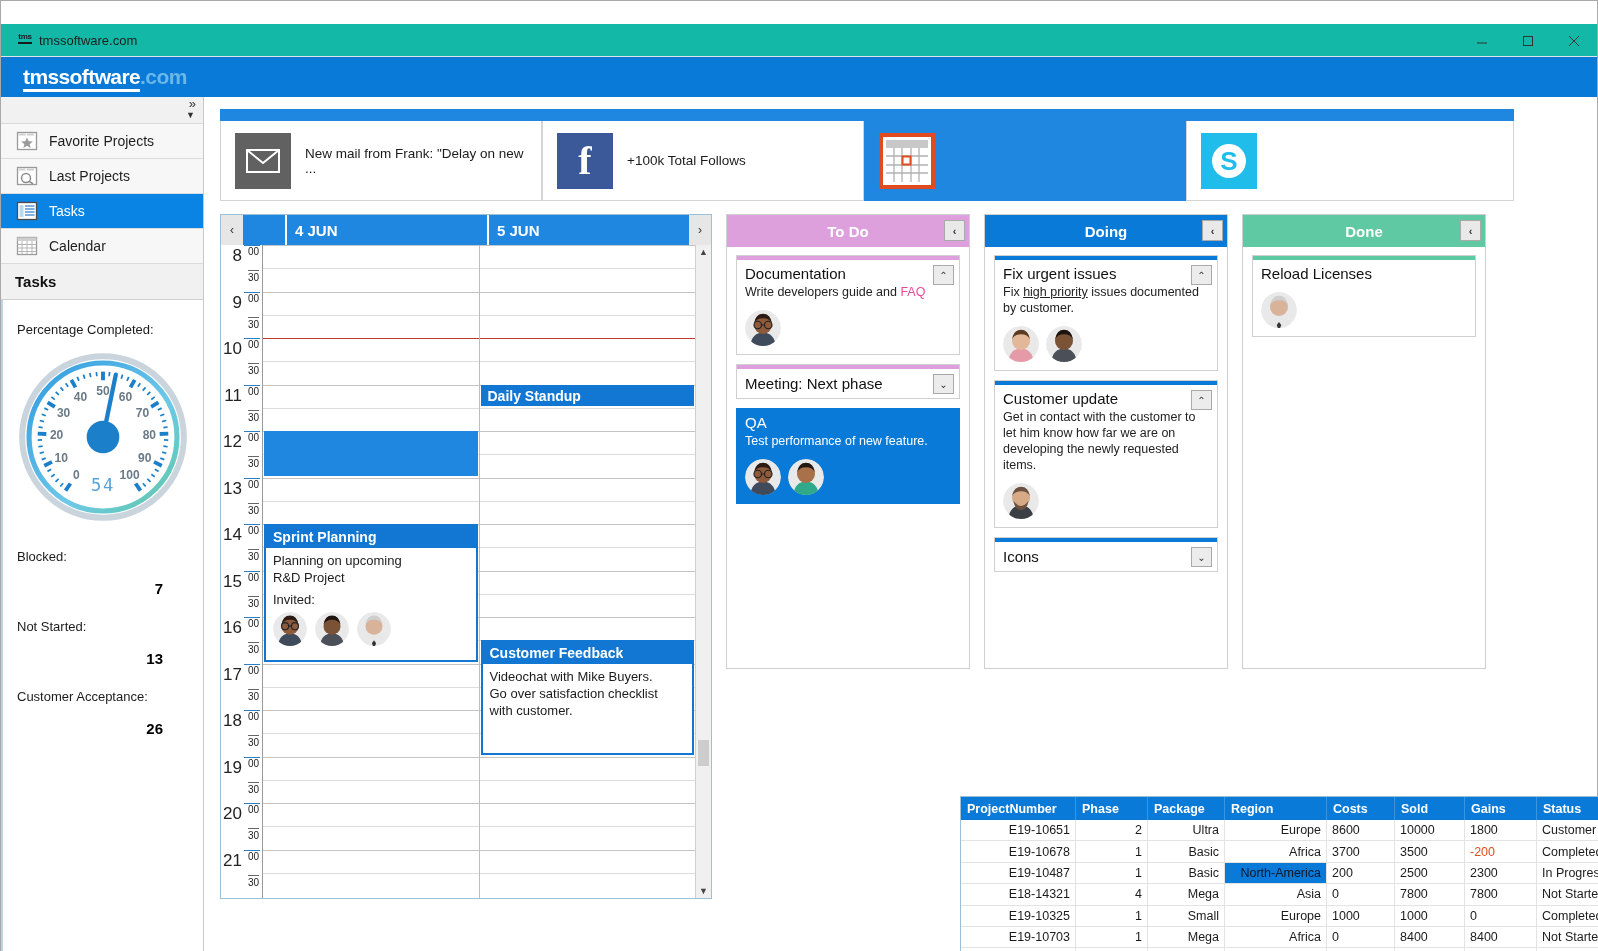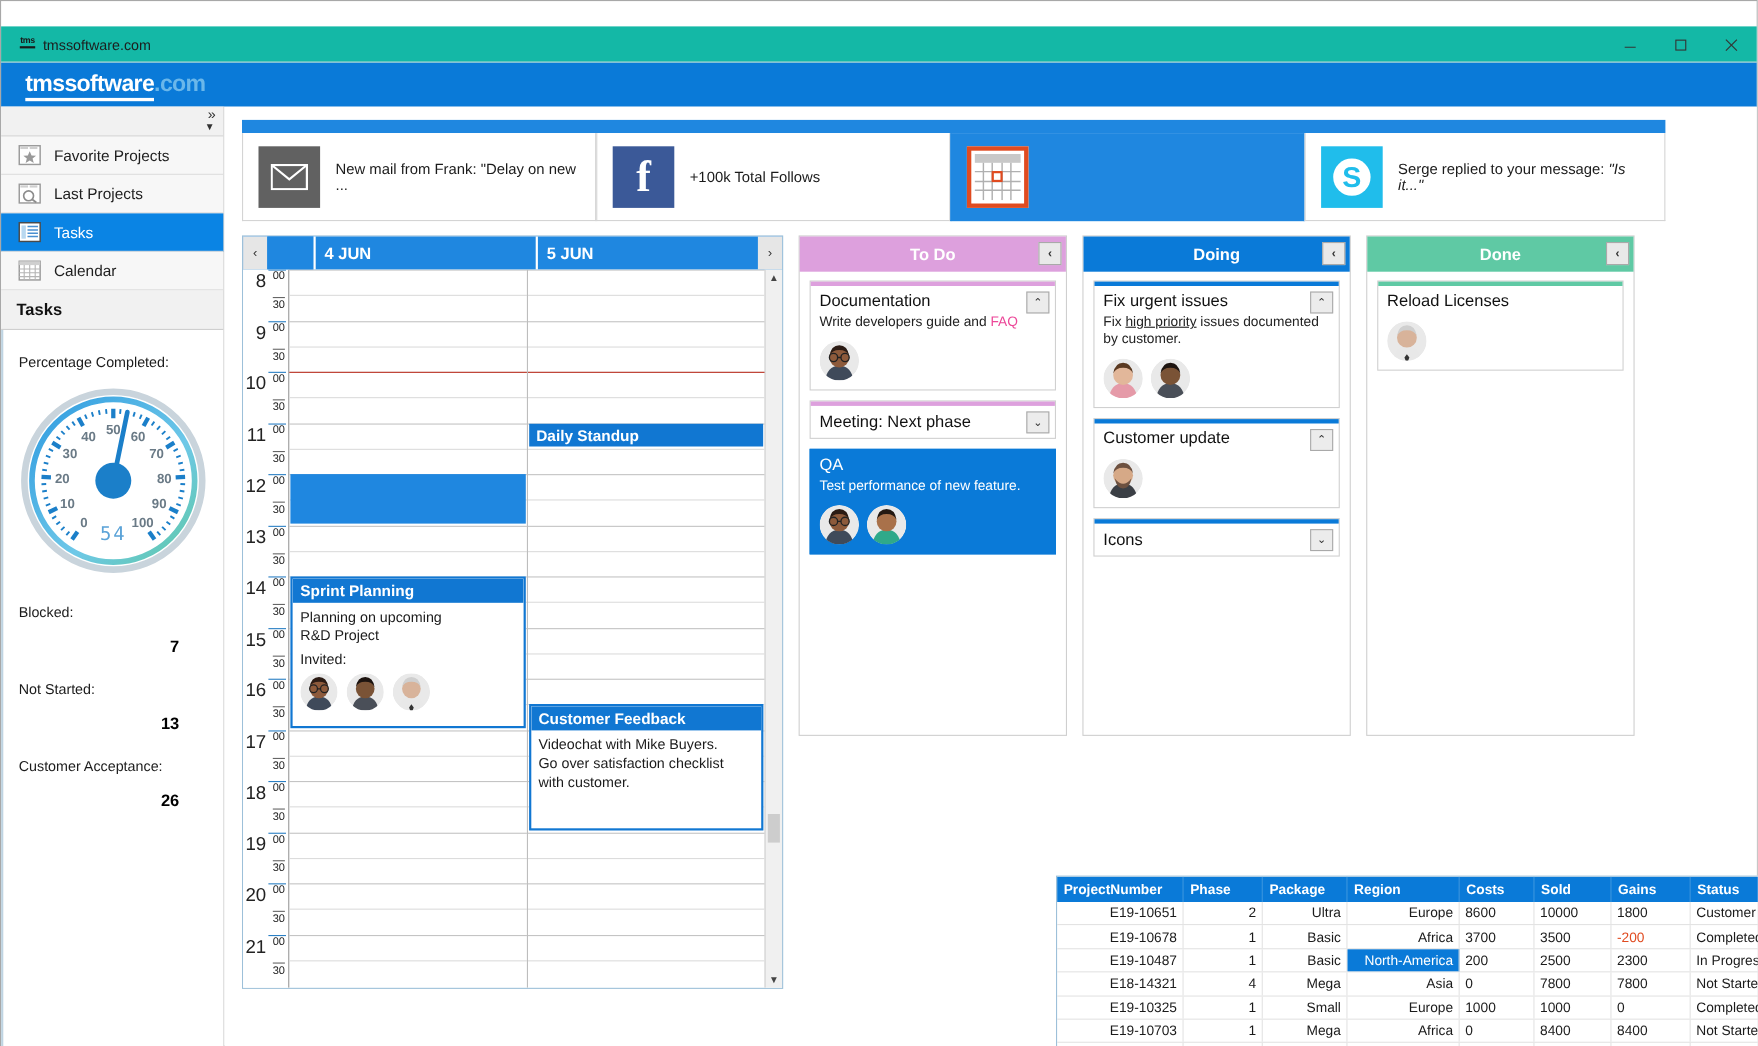--- a/index.html
+++ b/index.html
@@ -186,21 +186,21 @@
   }
   .grid-main { flex: 1; display: flex; flex-direction: column; overflow: hidden; }
   .grid-head { display: flex; background: #0a7ad8; height: 23px; }
   .gh {
     color: #fff; font-weight: bold; font-size: 12.5px; display: flex; align-items: center;
     padding-left: 6px; border-right: 1px solid #3b95de;
   }
   .grow { display: flex; height: 21.4px; border-bottom: 1px solid #e3e3e3; }
   .gc { font-size: 12.5px; color: #1b1b1b; display: flex; align-items: center; border-right: 1px solid #e3e3e3; padding: 0 5px; }
   .gc.r { justify-content: flex-end; }
-  .gc.sel { background: #0a7ad8; color: #ffffff; }
+  .gc.sel { background: #0a7ad8; color: #0f172a; }
   .gc.neg { color: #e04b20; }
 </style>
 </head>
 <body>
 
 <div class="app">
 
   <div class="titlebar">
     <div class="tb-favicon">
         <span>tms</span>
@@ -430,21 +430,20 @@
                 </svg>
               </span>
             </div>
             <div class="notif" style="width:328px">
               <span class="notif-ico ico-skype">
                 <svg width="38" height="38" viewBox="0 0 38 38">
                   <circle cx="19" cy="19" r="17" fill="#fff"></circle>
                   <text x="19" y="28" text-anchor="middle" font-size="26" font-weight="bold" fill="#20bdeb" font-family="Liberation Sans, sans-serif">S</text>
                 </svg>
               </span>
-              <span class="notif-txt"><span><span>Serge replied to your message: </span><i>"Is it..."</i></span></span>
             </div>
           </div>
       </div>
 
       <div class="panes">
 
         <div class="cal">
           <div class="cal-head">
             <div class="cal-nav">‹</div>
             <div class="cal-corner"></div>
@@ -731,20 +730,21 @@
                           <path d="M12 18 q2 -13 12 -13 q10 0 12 13 q-3 -7 -12 -7 q-9 0 -12 7 Z" fill="#1d1410"></path>
                         </svg></span>
                     </div>
                   </div>
                   <div class="kcard-btn">⌃</div>
                 </div>
                 <div class="kcard">
                   <div class="kcard-accent" style="background:#0a7ad8"></div>
                   <div class="kcard-inner">
                     <div class="kcard-title">Customer update</div>
+                    <div class="kcard-desc">Get in contact with the customer to let him know how far we are on developing the newly requested items.</div>
                     <div class="kcard-avatars">
                       <span class="av" style="width:36px;height:36px"><svg width="36" height="36" viewBox="0 0 48 48">
                           <circle cx="24" cy="24" r="24" fill="#e9e9e9"></circle>
                           <path d="M24 30 c10 0 16 7 17 18 l-34 0 c1 -11 7 -18 17 -18 Z" fill="#3b3f45"></path>
                           <circle cx="24" cy="20" r="12" fill="#d6a987"></circle>
                           <path d="M12 18 q2 -13 12 -13 q10 0 12 13 q-3 -7 -12 -7 q-9 0 -12 7 Z" fill="#6d5140"></path>
                           <path d="M14 24 q10 13 20 0 q-2 12 -10 12 q-8 0 -10 -12 Z" fill="#6d5140"></path>
                         </svg></span>
                     </div>
                   </div>

